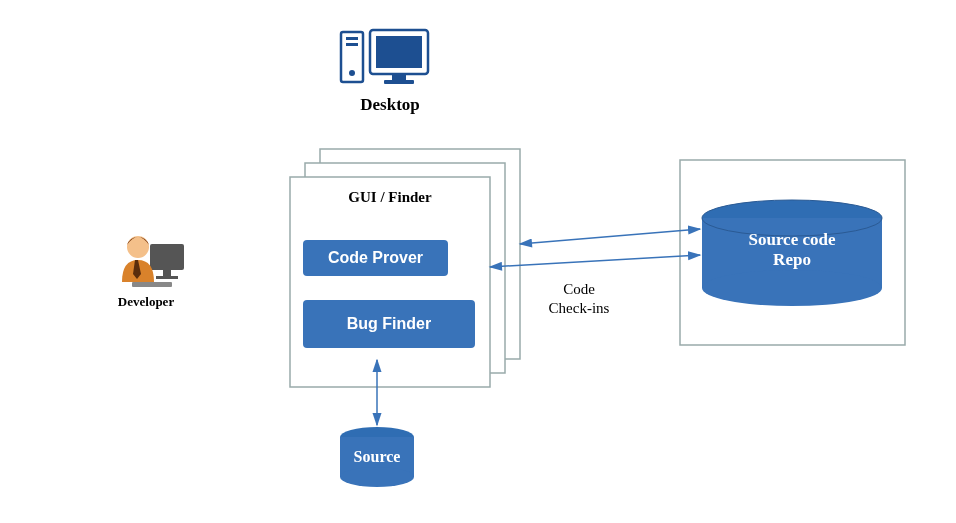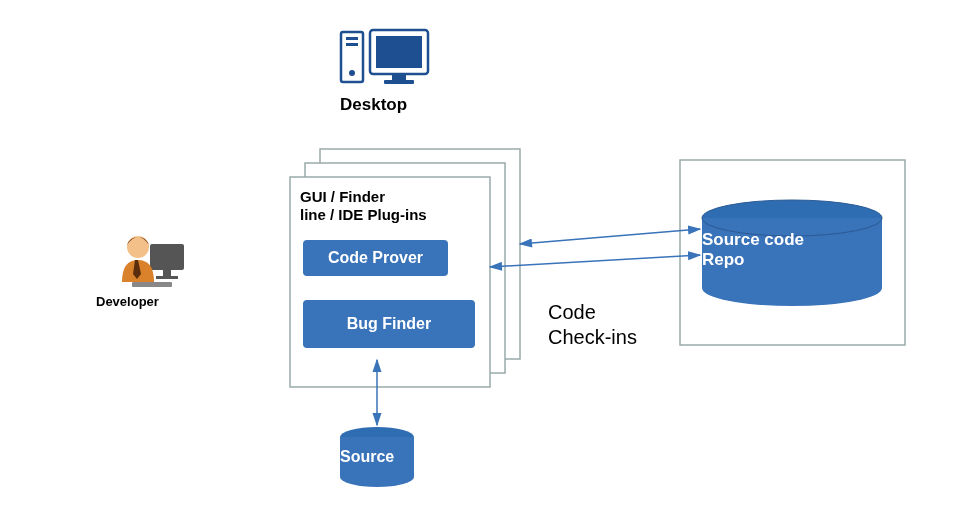--- a/index.html
+++ b/index.html
@@ -8,21 +8,22 @@
     width: 956px;
     height: 523px;
     font-family: Arial, sans-serif;
     position: relative;
     background: #fff;
   }
   .label {
     position: absolute;
     font-weight: bold;
     color: #000;
-    text-align: left;
+    text-align: center;
+    font-family: Liberation Serif, serif;
   }
   .bluebox {
     position: absolute;
     background: #3973b9;
     color: #fff;
     font-weight: bold;
     text-align: center;
     border-radius: 4px;
     display: flex;
     align-items: center;
@@ -100,30 +101,29 @@
 
   <line x1="377" y1="360" x2="377" y2="425" stroke="#3973b9" stroke-width="1.5" marker-start="url(#arrowStart)" marker-end="url(#arrow)"></line>
 </svg>
 
 <div class="label" style="left:340px; top:95px; width:100px; font-size:17px;">Desktop</div>
 
 <div class="label" style="left:96px; top:294px; width:100px; font-size:13px;">Developer</div>
 
 <div class="label" style="left:300px; top:188px; width:180px; font-size:15px; line-height:1.2;">
   <span>GUI / Finder</span><br>
-  <span>line / IDE Plug-ins</span>
 </div>
 
 <div class="bluebox" style="left:303px; top:240px; width:145px; height:36px;">Code Prover</div>
 
 <div class="bluebox" style="left:303px; top:300px; width:172px; height:48px;">Bug Finder</div>
 
 <div class="label" style="left:340px; top:448px; width:74px; color:#fff; font-size:16px;">Source</div>
 
 <div class="label" style="left:702px; top:230px; width:180px; color:#fff; font-size:17px; line-height:1.2;">
   <span>Source code</span><br>
   <span>Repo</span>
 </div>
 
-<div class="label" style="left:548px; top:280px; width:110px; font-size:20px; font-weight:normal; line-height:1.25;margin-top:20px;">
+<div class="label" style="left:524px; top:280px; width:110px; font-size:15px; font-weight:normal; line-height:1.25;">
   <span>Code</span><br>
   <span>Check-ins</span>
 </div>
 
 </body></html>

